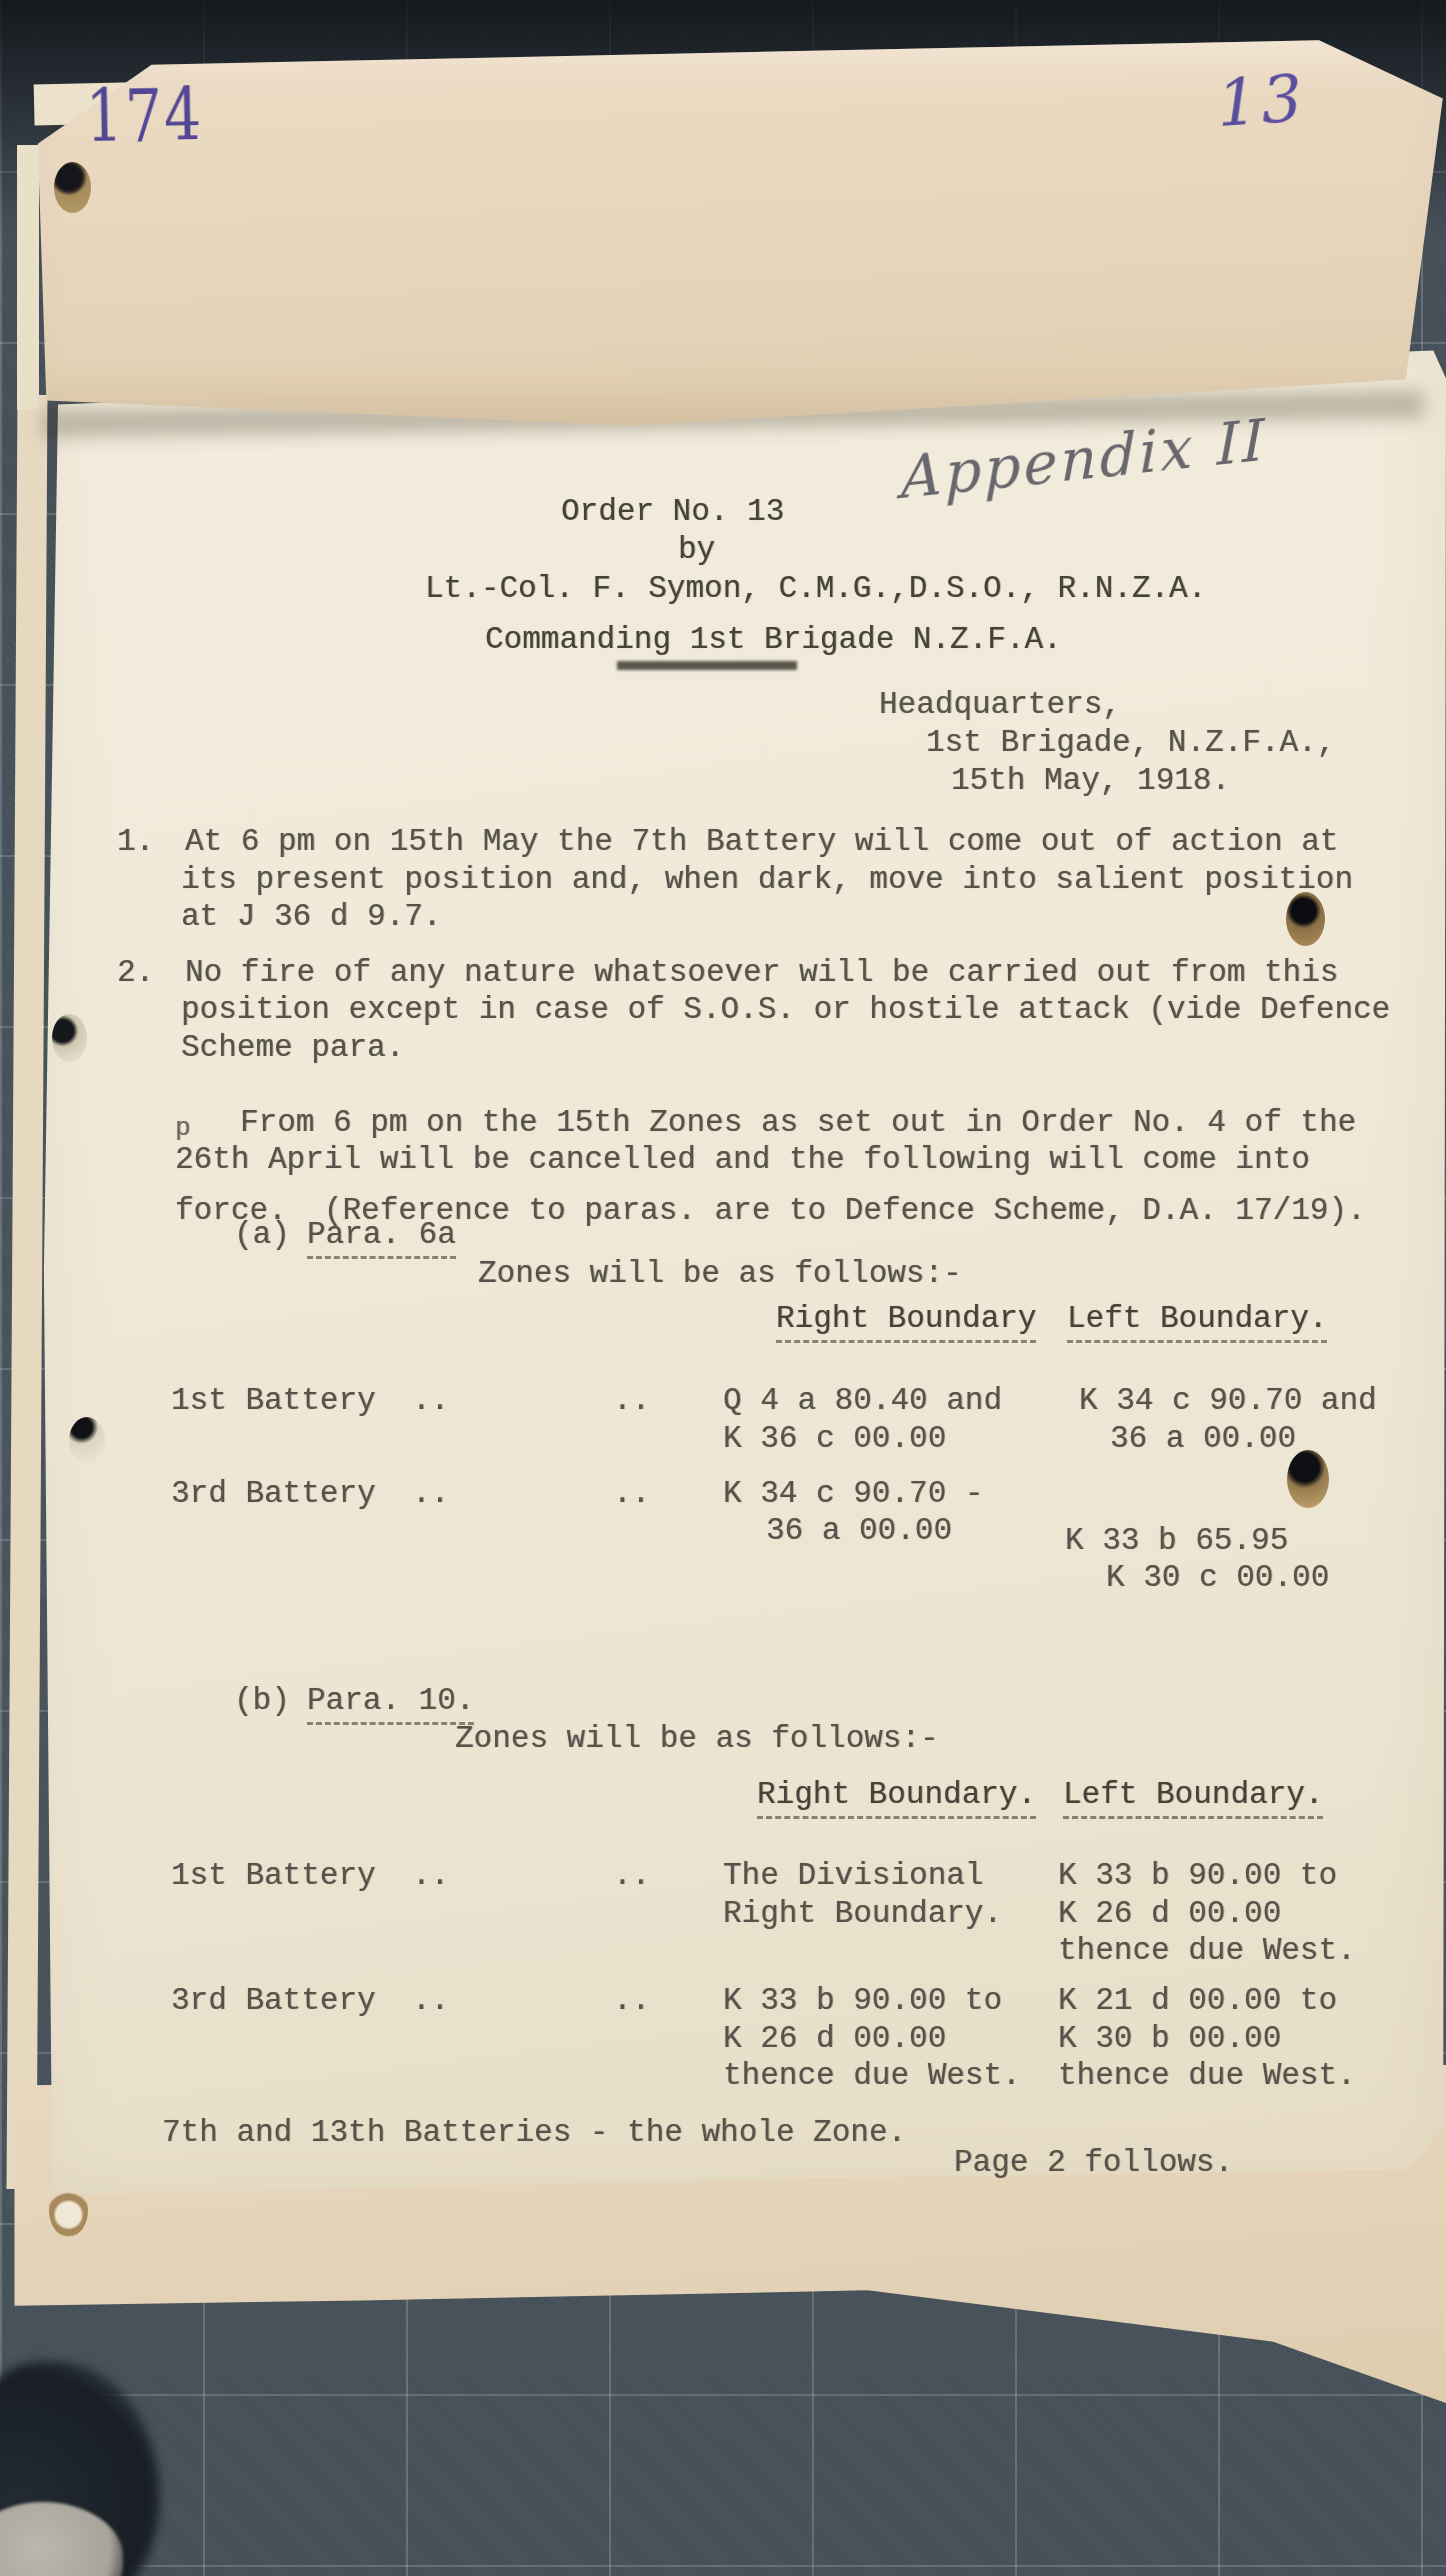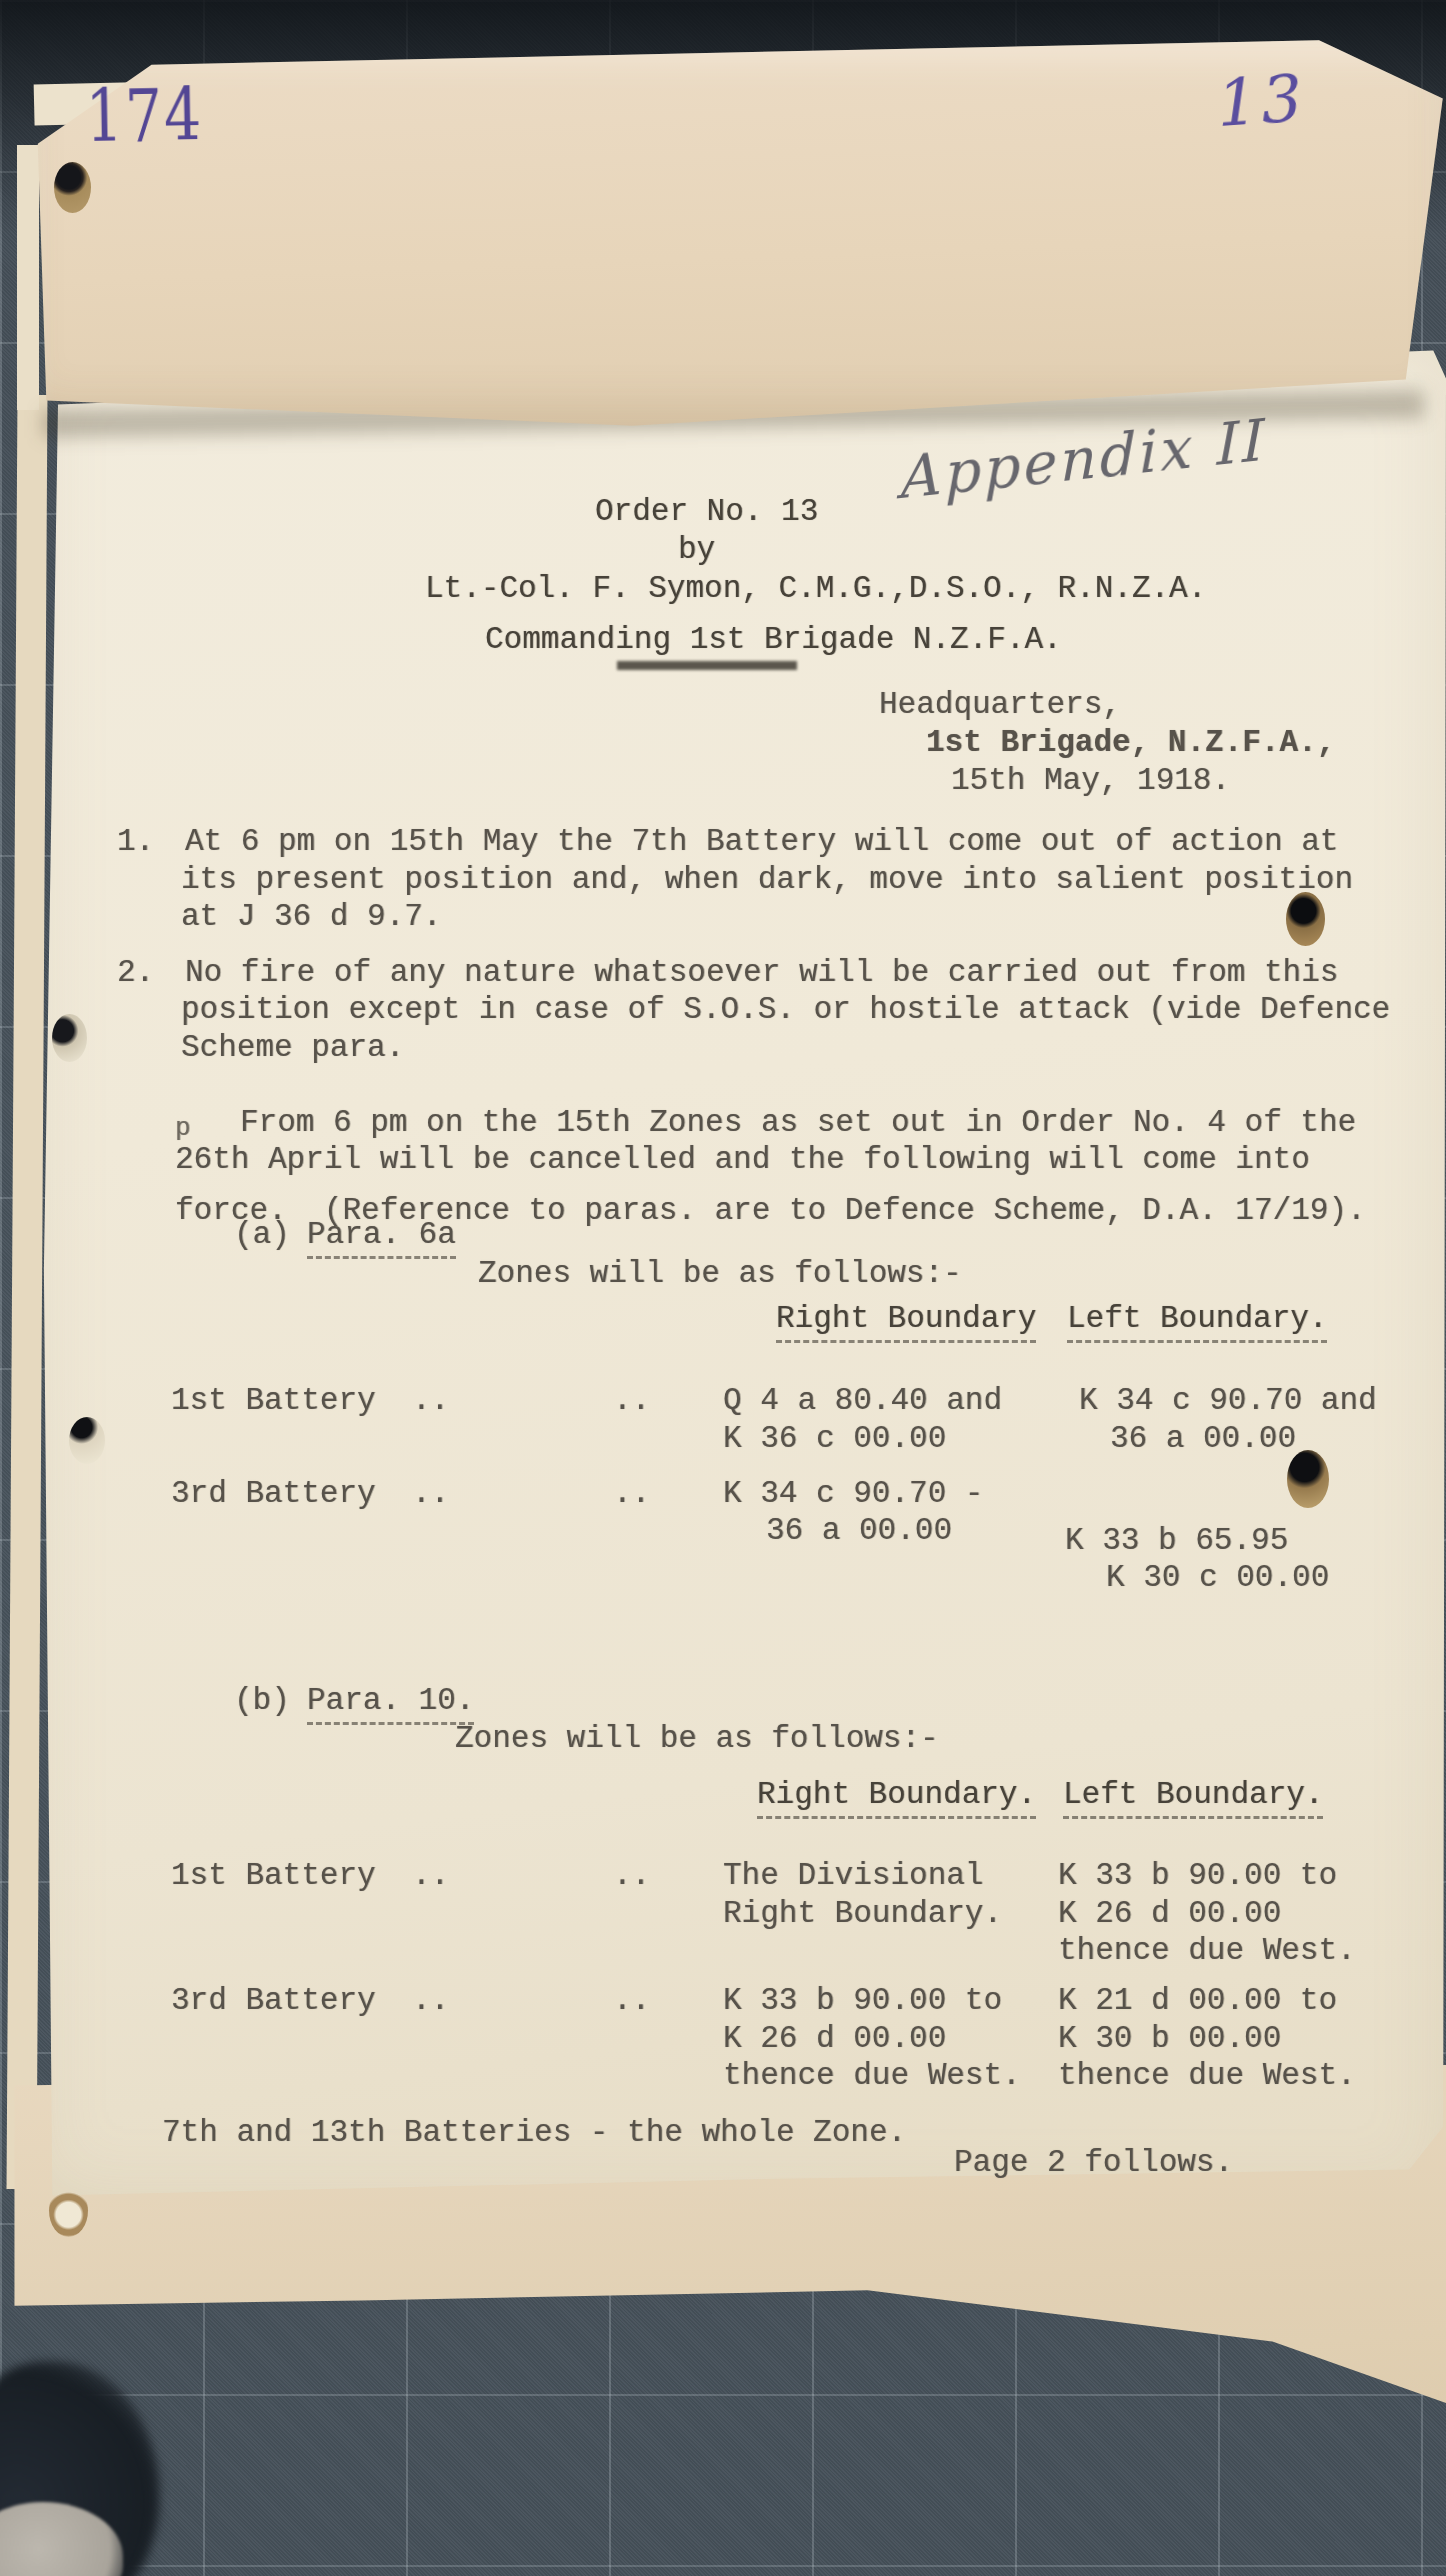--- a/index.html
+++ b/index.html
@@ -72,28 +72,28 @@
               transform:rotate(-1deg) scaleX(.8);transform-origin:left top;letter-spacing:2.5px;
               filter:blur(0.5px);opacity:.92;">174</div>
   <div class="abs" style="left:1222px;top:67px;font-family:'DejaVu Serif',serif;font-size:64px;color:#4b3f9b;
               transform:rotate(-4deg) skewX(-12deg);transform-origin:left top;letter-spacing:3.7px;
               filter:blur(0.4px);opacity:.9;">13</div>
 
   <div class="abs" style="left:901px;top:445px;font-family:'DejaVu Serif',serif;font-style:italic;font-size:57px;
               color:#50505a;transform:rotate(-6deg) skewX(-6deg);transform-origin:left top;
               letter-spacing:3.1px;filter:blur(0.3px);opacity:.85;">Appendix II</div>
 
-  <div class="tw dk" style="left:595px;top:493px;text-align:center;">Order No. 13</div>
+  <div class="tw dk" style="left:561px;top:493px;text-align:center;">Order No. 13</div>
   <div class="tw dk" style="left:678px;top:531px;">by</div>
   <div class="tw dk" style="left:425px;top:570px;">Lt.-Col. F. Symon, C.M.G.,D.S.O., R.N.Z.A.</div>
   <div class="tw dk" style="left:485px;top:609px;margin-top:12px;">Commanding 1st Brigade N.Z.F.A.</div>
   <div class="abs" style="left:617px;top:661px;width:180px;height:9.2px;background:#413d35;filter:blur(1.5px);opacity:.85;"></div>
 
   <div class="tw" style="left:879px;top:686px;">Headquarters,</div>
-  <div class="tw" style="left:926px;top:724px;font-weight:bold;">1st Brigade, N.Z.F.A.,</div>
+  <div class="tw" style="left:926px;top:724px;">1st Brigade, N.Z.F.A.,</div>
   <div class="tw" style="left:951px;top:762px;">15th May, 1918.</div>
 
   <div class="tw" style="left:117px;top:823px;">1.</div>
   <div class="tw" style="left:185px;top:823px;">At 6 pm on 15th May the 7th Battery will come out of action at</div>
   <div class="tw" style="left:181px;top:861px;">its present position and, when dark, move into salient position</div>
   <div class="tw" style="left:181px;top:898px;">at J 36 d 9.7.</div>
 
   <div class="tw" style="left:117px;top:954px;">2.</div>
   <div class="tw" style="left:185px;top:954px;">No fire of any nature whatsoever will be carried out from this</div>
   <div class="tw" style="left:181px;top:991px;">position except in case of S.O.S. or hostile attack (vide Defence</div>

